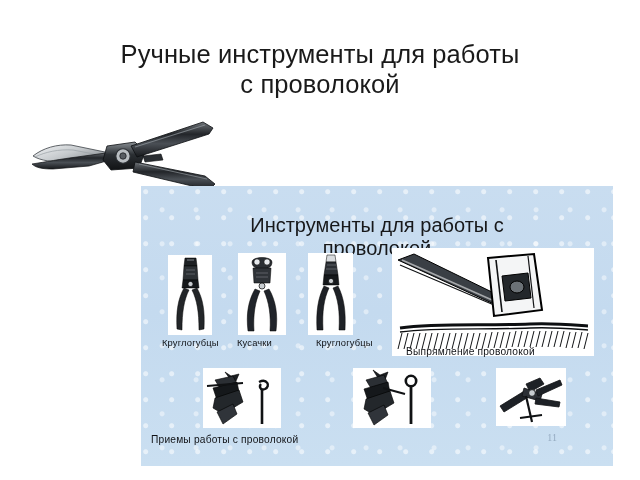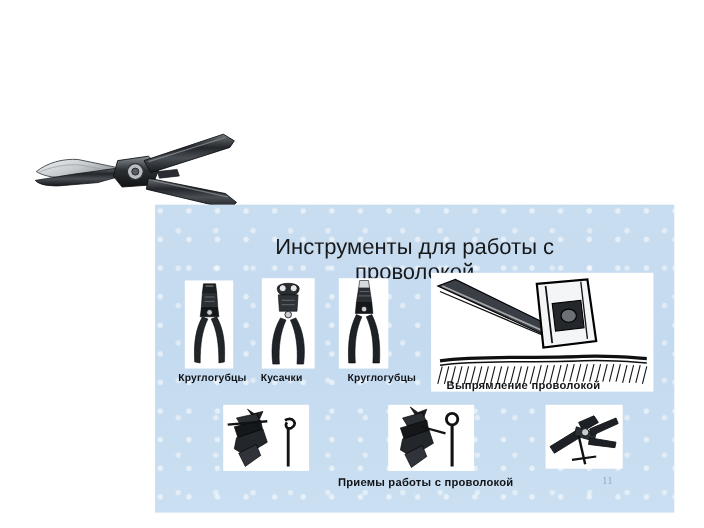--- a/index.html
+++ b/index.html
@@ -105,21 +105,21 @@
   .t-hammer { left: 251px; top: 62px;  width: 202px; height: 108px; }
 
   
   .t-b1 { left: 62px;  top: 182px; width: 78px; height: 60px; }
   .t-b2 { left: 212px; top: 182px; width: 78px; height: 60px; }
   .t-b3 { left: 355px; top: 182px; width: 70px; height: 58px; }
 
   
   .cap {
     position: absolute;
-    font-weight: bold;
+    font-weight: normal;
     color: #111317;
     white-space: nowrap;
     padding-left: 10px;
   }
   .cap-row {
     top: 151px;
     font-size: 9.4px;
     letter-spacing: 0.15px;
   }
   .cap-round { left: 11px;  }
@@ -128,38 +128,42 @@
   .cap-straight {
     left: 255px;
     top: 160px;
     font-size: 10.2px;
     letter-spacing: 0.2px;
   }
   .cap-methods {
     left: 0;
     top: 248px;
     width: 472px;
-    text-align: center;
+    text-align: left;
     font-size: 10.2px;
     letter-spacing: 0.2px;
   }
   .slide-number {
     position: absolute;
     right: 56px;
     top: 246px;
     font-size: 10px;
     color: rgba(70,92,120,0.40);
     font-family: "Liberation Serif", "DejaVu Serif", serif;
   }
 </style>
 </head>
 <body>
 
 <div class="page">
 
+  <h1 class="main-title">
+    <span class="ln">Ручные инструменты для работы</span>
+    <span class="ln">с проволокой</span>
+  </h1>
 
   <div class="photo-snips">
     <svg viewBox="0 0 192 88" xmlns="http://www.w3.org/2000/svg" aria-hidden="true">
       <defs>
         <linearGradient id="mtl" x1="0" y1="0" x2="0" y2="1">
           <stop offset="0%" stop-color="#6d7277"></stop>
           <stop offset="35%" stop-color="#23262a"></stop>
           <stop offset="62%" stop-color="#4a4f55"></stop>
           <stop offset="100%" stop-color="#17191c"></stop>
         </linearGradient>

